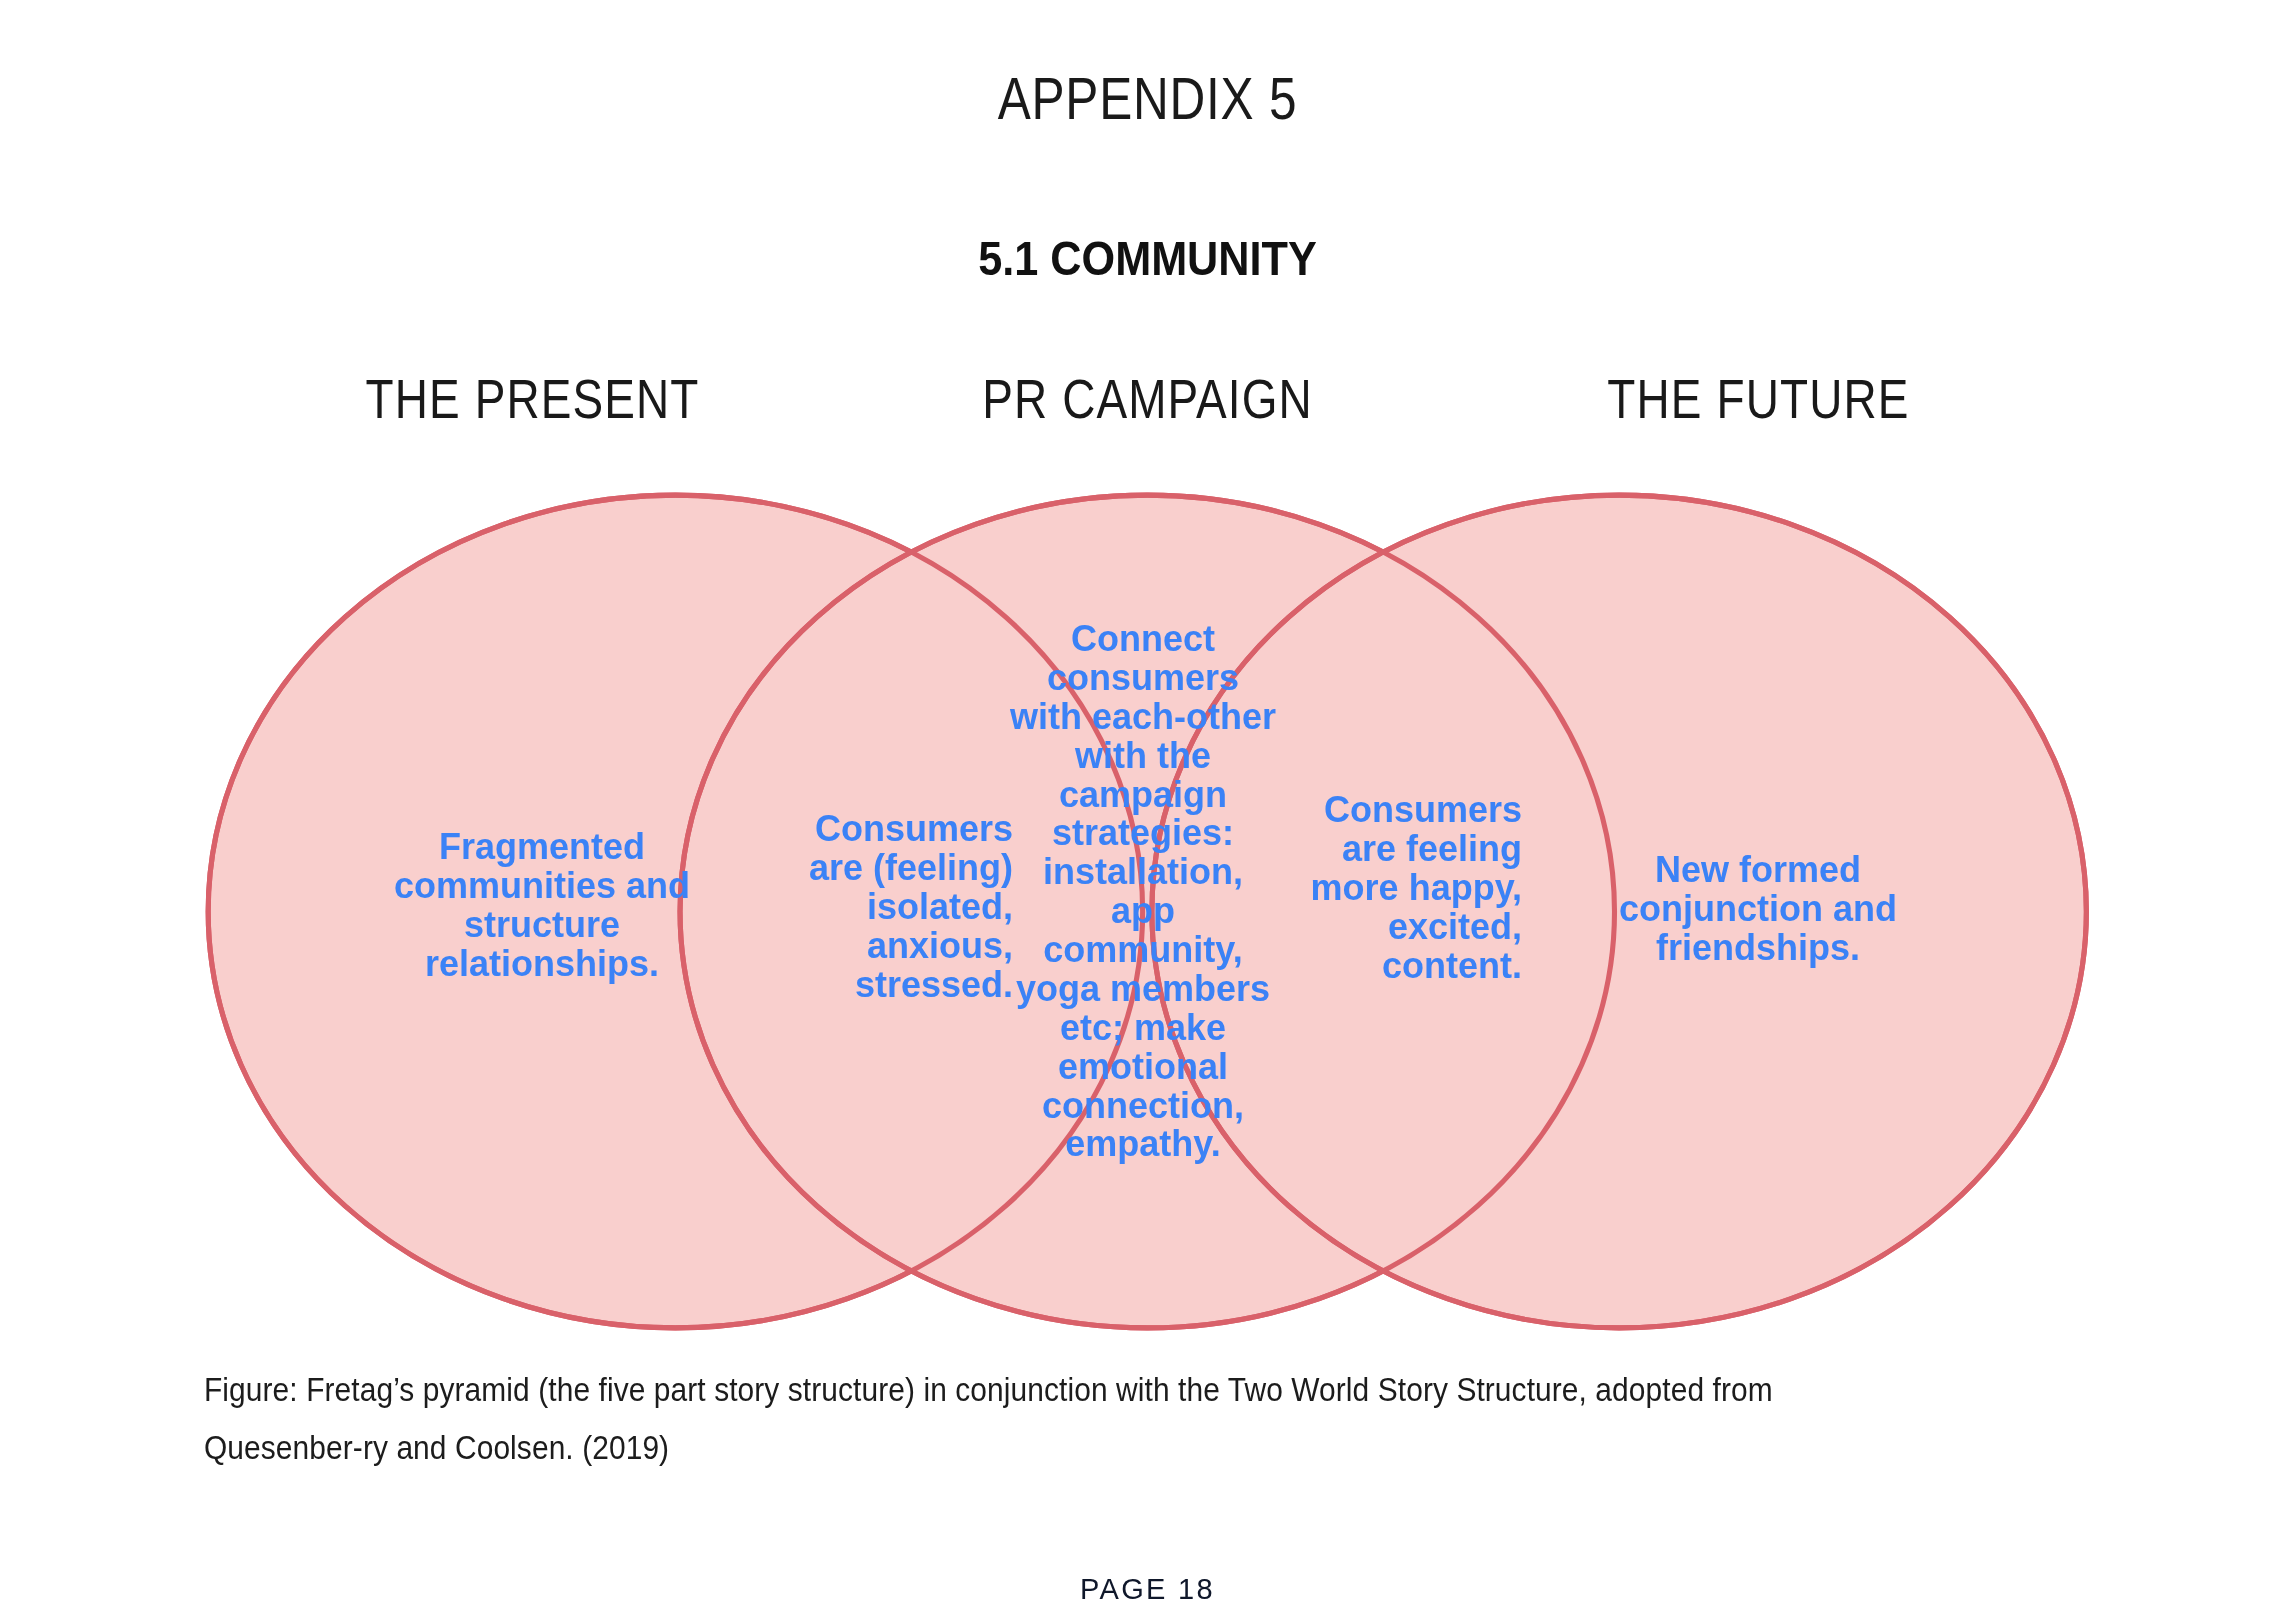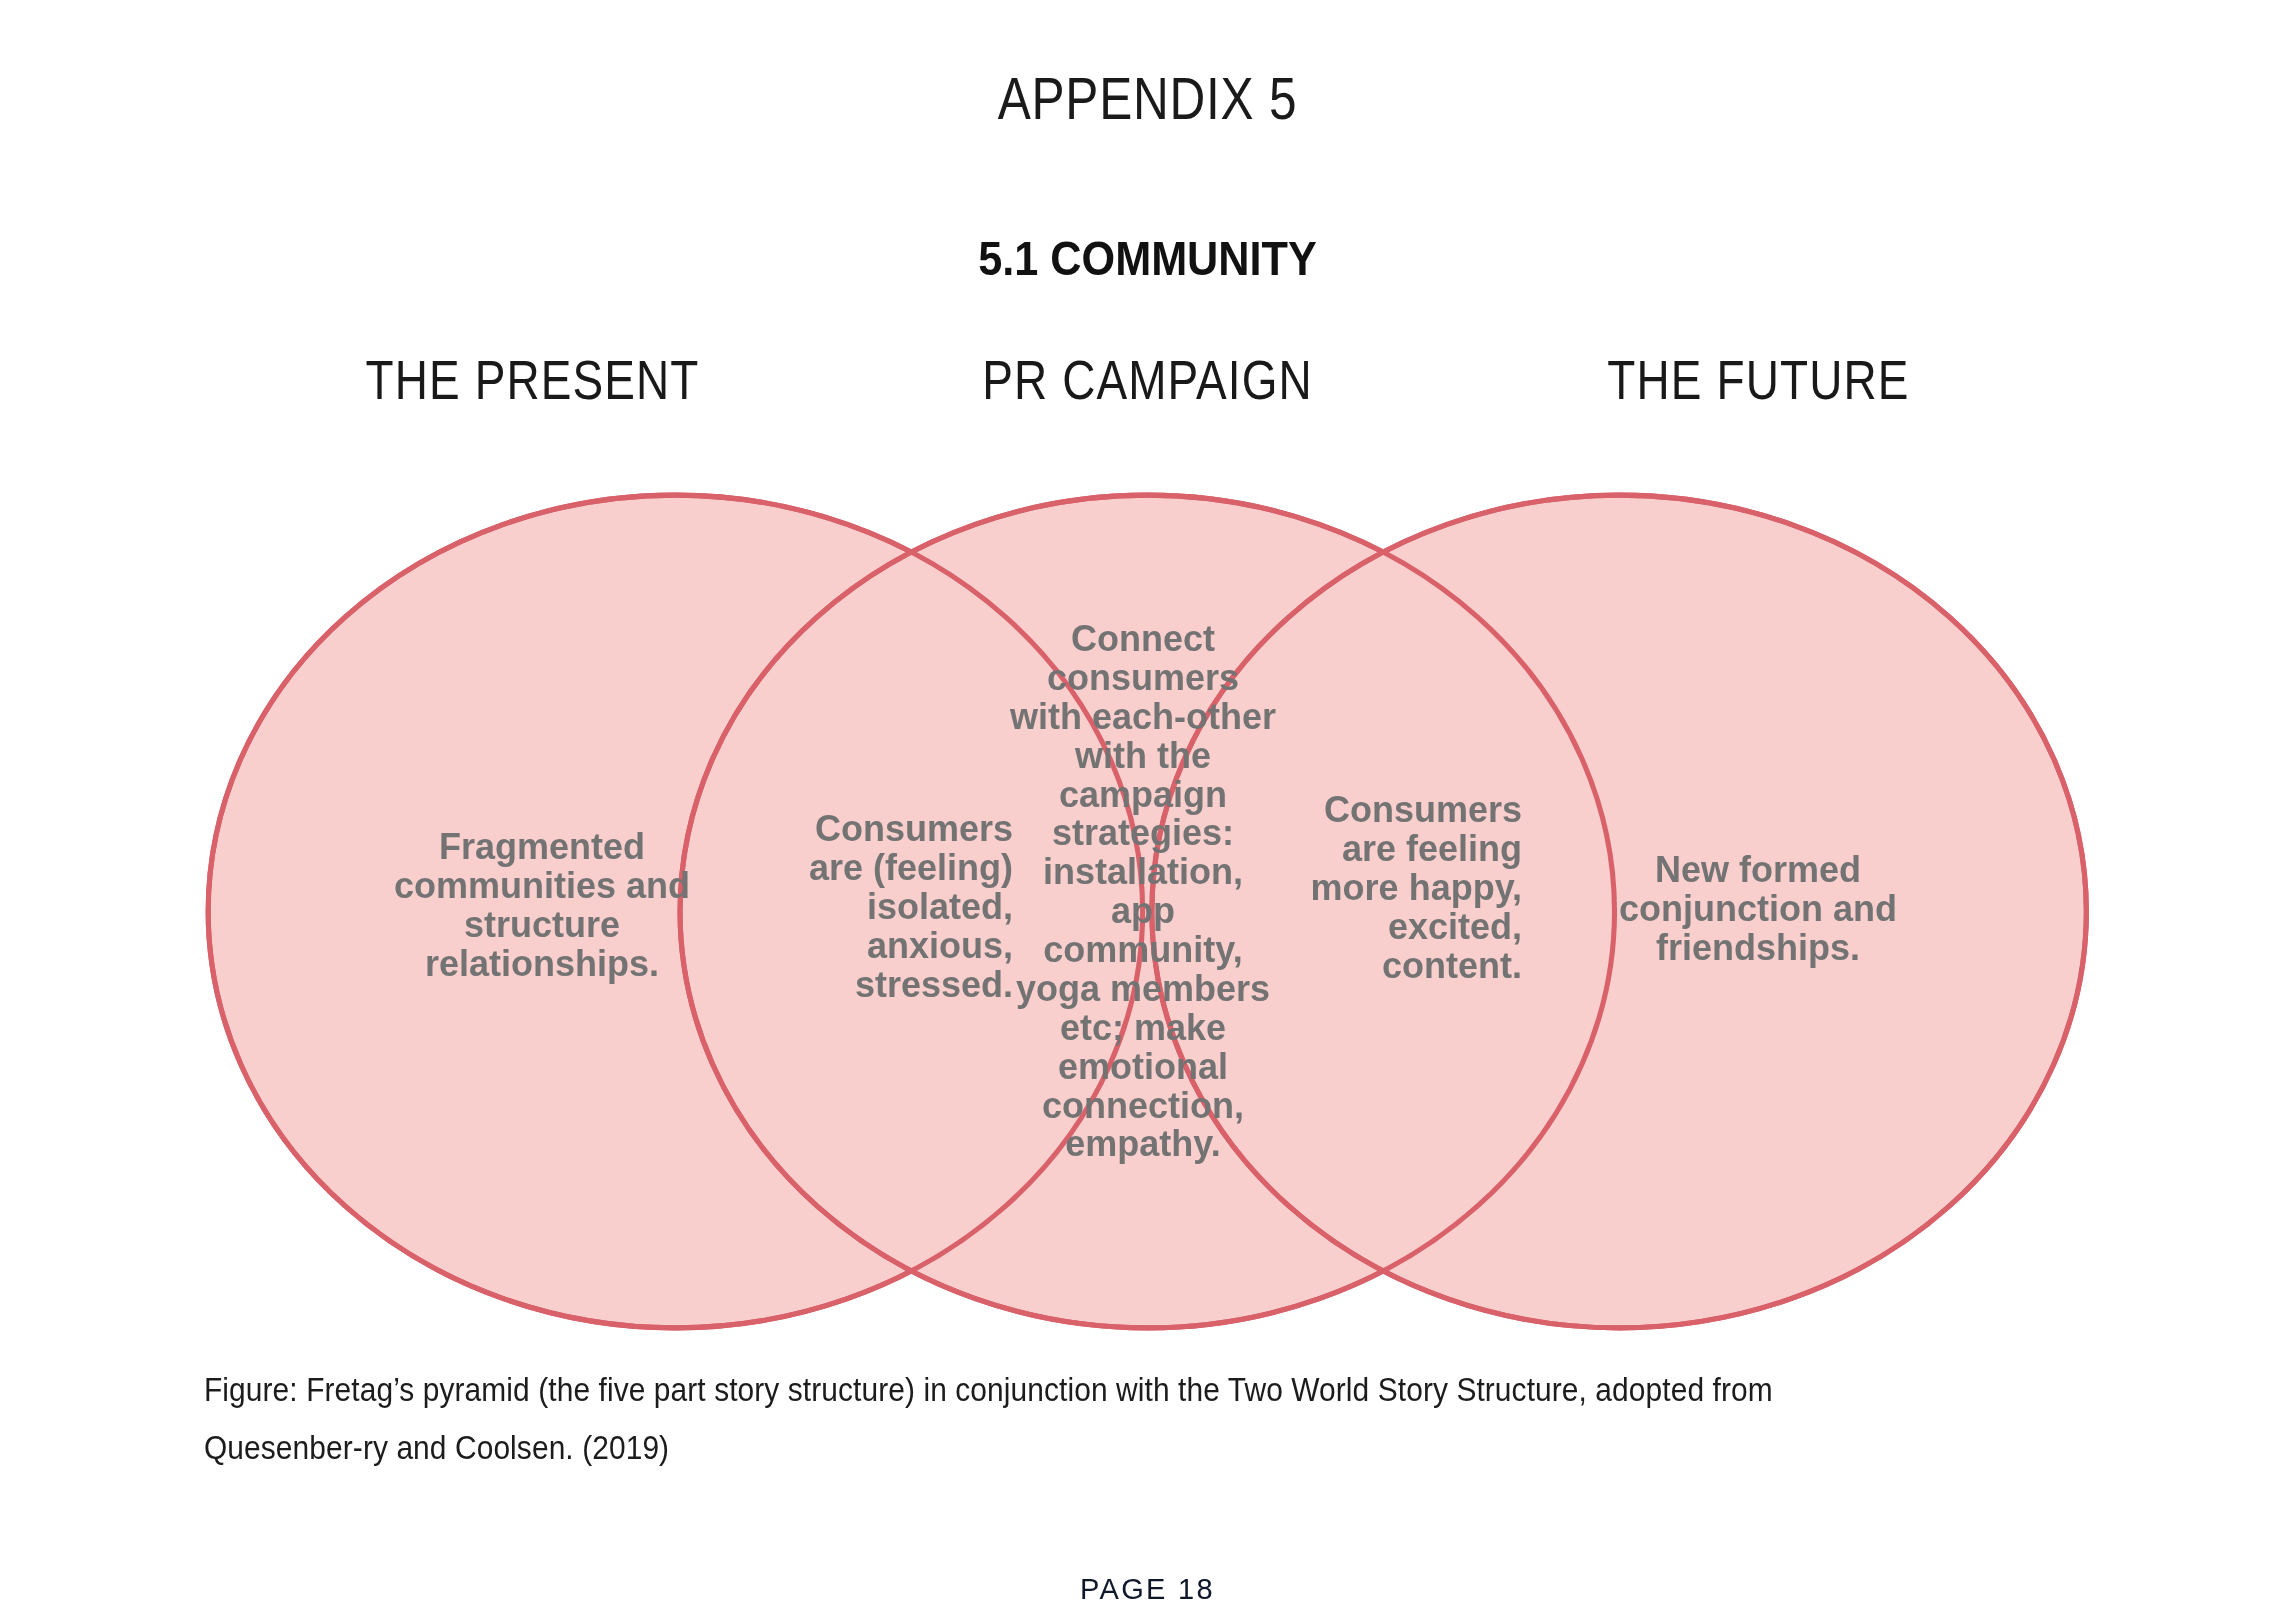--- a/index.html
+++ b/index.html
@@ -43,21 +43,21 @@
     font-size: 48px;
     letter-spacing: 0px;
     color: #111111;
     transform: scaleX(0.9);
     transform-origin: center top;
   }
 
   
   .col-headings {
     position: absolute;
-    top: 347px;
+    top: 366px;
     left: 0;
     width: 100%;
     height: 83px;
   }
   .col-heading {
     position: absolute;
     top: 0;
     text-align: center;
     font-family: "Liberation Sans", sans-serif;
     font-weight: 300;
@@ -83,21 +83,21 @@
     width: 2295px;
     height: 879px;
   }
 
   
   .venn-text {
     position: absolute;
     text-align: center;
     font-family: "Liberation Sans", sans-serif;
     font-weight: 700;
-    color: #737373;
+    color: #3b82f6;
     line-height: 1.08;
     white-space: pre-line;
   }
   .vt-left {
     left: 366px;
     top: 828px;
     width: 352px;
     font-size: 36px;
   }
   .vt-overlap-left {

